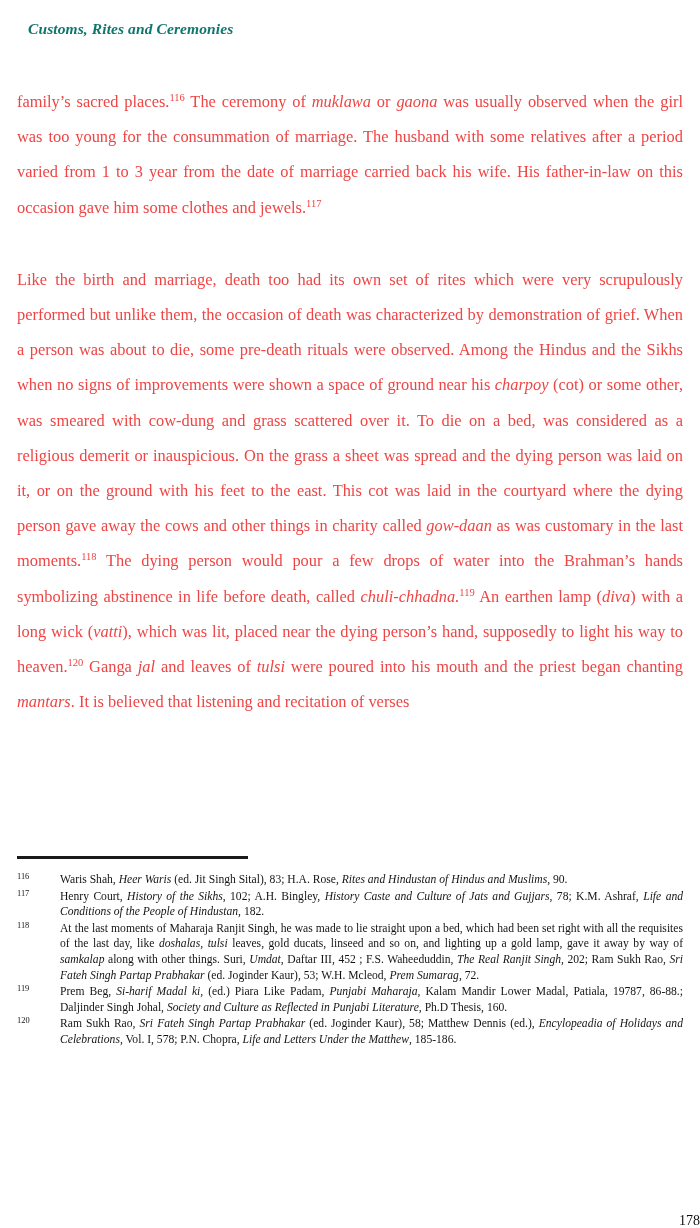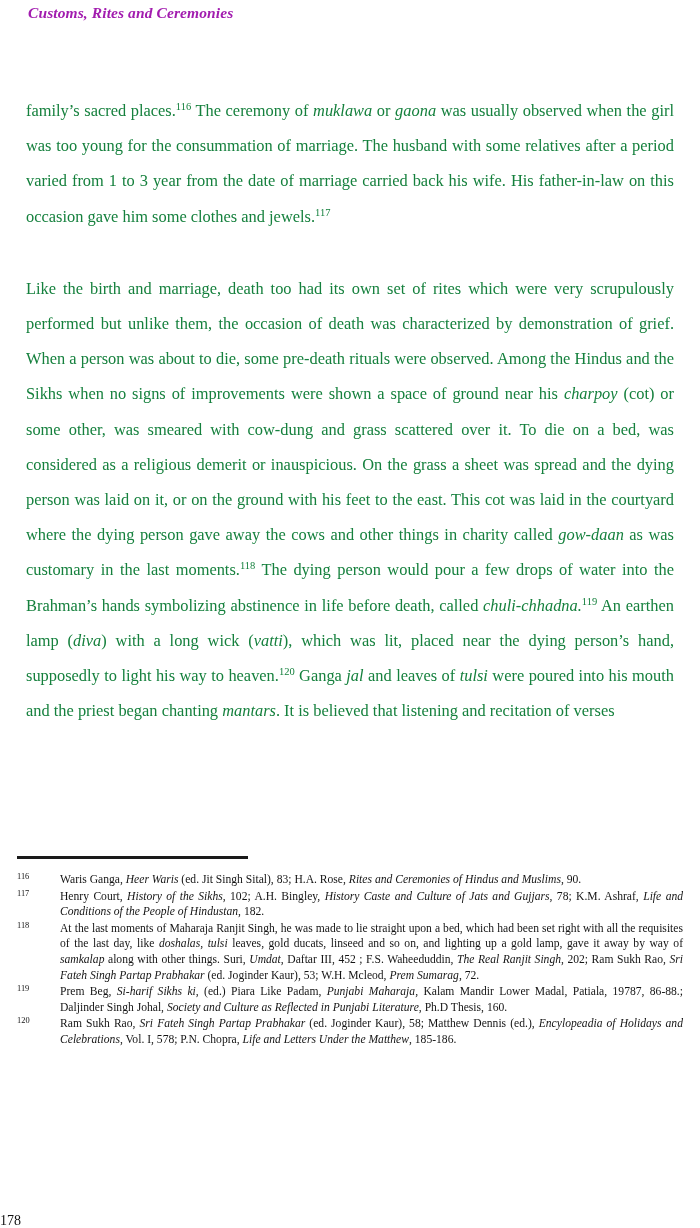--- a/index.html
+++ b/index.html
@@ -21,43 +21,43 @@
     position: absolute;
     inset: 0;
     width: 700px;
     height: 1228px;
   }
 
   
   .running-header {
     position: absolute;
     left: 28px;
-    top: 4px;
+    top: 20px;
     font-style: italic;
     font-weight: bold;
     font-size: 15.5px;
     letter-spacing: 0.1px;
-    color: #a21caf;
+    color: #0f766e;
     white-space: nowrap;
   }
 
   
   .body-block {
     position: absolute;
     left: 17px;
     top: 84px;
     width: 666px;
   }
   p.para {
-    margin: 9px;
+    margin: 0;
     text-align: justify;
     text-justify: inter-word;
     font-size: 16.4px;
     line-height: 35.2px;
-    color: #15803d;
+    color: #ef4444;
   }
   p.para.second {
     margin-top: 37px;
   }
   .it { font-style: italic; }
   sup.fn {
     font-size: 10.5px;
     vertical-align: super;
     line-height: 0;
     font-style: normal;
@@ -101,21 +101,21 @@
     color: #141414;
   }
   .footnote .fn-text { display: block; }
 
   
   .page-number {
     position: absolute;
     left: 0;
     top: 1213px;
     width: 700px;
-    text-align: left;
+    text-align: right;
     font-size: 14px;
     line-height: 16px;
     color: #111;
     overflow: hidden;
     height: 15px;
   }
 </style>
 </head>
 <body>
 
@@ -126,33 +126,33 @@
   <div class="body-block">
     <p class="para first"><span>family’s sacred places.</span><sup class="fn">116</sup><span> The ceremony of </span><span class="it">muklawa</span><span> or </span><span class="it">gaona</span><span> was usually observed when the girl was too young for the consummation of marriage. The husband with some relatives after a period varied from 1 to 3 year from the date of marriage carried back his wife. His father-in-law on this occasion gave him some clothes and jewels.</span><sup class="fn">117</sup></p>
     <p class="para second"><span>Like the birth and marriage, death too had its own set of rites which were very scrupulously performed but unlike them, the occasion of death was characterized by demonstration of grief. When a person was about to die, some pre-death rituals were observed. Among the Hindus and the Sikhs when no signs of improvements were shown a space of ground near his </span><span class="it">charpoy</span><span> (cot) or some other, was smeared with cow-dung and grass scattered over it. To die on a bed, was considered as a religious demerit or inauspicious. On the grass a sheet was spread and the dying person was laid on it, or on the ground with his feet to the east. This cot was laid in the courtyard where the dying person gave away the cows and other things in charity called </span><span class="it">gow-daan</span><span> as was customary in the last moments.</span><sup class="fn">118</sup><span> The dying person would pour a few drops of water into the Brahman’s hands symbolizing abstinence in life before death, called </span><span class="it">chuli-chhadna.</span><sup class="fn">119</sup><span> An earthen lamp (</span><span class="it">diva</span><span>) with a long wick (</span><span class="it">vatti</span><span>), which was lit, placed near the dying person’s hand, supposedly to light his way to heaven.</span><sup class="fn">120</sup><span> Ganga </span><span class="it">jal</span><span> and leaves of </span><span class="it">tulsi</span><span> were poured into his mouth and the priest began chanting </span><span class="it">mantars</span><span>. It is believed that listening and recitation of verses</span></p>
   </div>
 
   <div class="fn-rule"></div>
 
   <div class="footnotes">
     <div class="footnote">
       <span class="fn-num">116</span>
-      <span class="fn-text"><span>Waris Ganga, </span><span class="it">Heer Waris</span><span> (ed. Jit Singh Sital), 83; H.A. Rose, </span><span class="it">Rites and Ceremonies of Hindus and Muslims</span><span>, 90.</span></span>
+      <span class="fn-text"><span>Waris Shah, </span><span class="it">Heer Waris</span><span> (ed. Jit Singh Sital), 83; H.A. Rose, </span><span class="it">Rites and Hindustan of Hindus and Muslims</span><span>, 90.</span></span>
     </div>
     <div class="footnote">
       <span class="fn-num">117</span>
       <span class="fn-text"><span>Henry Court, </span><span class="it">History of the Sikhs</span><span>, 102; A.H. Bingley, </span><span class="it">History Caste and Culture of Jats and Gujjars</span><span>, 78; K.M. Ashraf, </span><span class="it">Life and Conditions of the People of Hindustan</span><span>, 182.</span></span>
     </div>
     <div class="footnote">
       <span class="fn-num">118</span>
       <span class="fn-text"><span>At the last moments of Maharaja Ranjit Singh, he was made to lie straight upon a bed, which had been set right with all the requisites of the last day, like </span><span class="it">doshalas</span><span>, </span><span class="it">tulsi</span><span> leaves, gold ducats, linseed and so on, and lighting up a gold lamp, gave it away by way of </span><span class="it">samkalap</span><span> along with other things. Suri, </span><span class="it">Umdat</span><span>, Daftar III, 452 ; F.S. Waheeduddin, </span><span class="it">The Real Ranjit Singh</span><span>, 202; Ram Sukh Rao, </span><span class="it">Sri Fateh Singh Partap Prabhakar</span><span> (ed. Joginder Kaur), 53; W.H. Mcleod, </span><span class="it">Prem Sumarag</span><span>, 72.</span></span>
     </div>
     <div class="footnote">
       <span class="fn-num">119</span>
-      <span class="fn-text"><span>Prem Beg, </span><span class="it">Si-harif Sikhs ki</span><span>, (ed.) Piara Like Padam, </span><span class="it">Punjabi Maharaja</span><span>, Kalam Mandir Lower Madal, Patiala, 19787, 86-88.; Daljinder Singh Johal, </span><span class="it">Society and Culture as Reflected in Punjabi Literature</span><span>, Ph.D Thesis, 160.</span></span>
+      <span class="fn-text"><span>Prem Beg, </span><span class="it">Si-harif Madal ki</span><span>, (ed.) Piara Like Padam, </span><span class="it">Punjabi Maharaja</span><span>, Kalam Mandir Lower Madal, Patiala, 19787, 86-88.; Daljinder Singh Johal, </span><span class="it">Society and Culture as Reflected in Punjabi Literature</span><span>, Ph.D Thesis, 160.</span></span>
     </div>
     <div class="footnote">
       <span class="fn-num">120</span>
       <span class="fn-text"><span>Ram Sukh Rao, </span><span class="it">Sri Fateh Singh Partap Prabhakar</span><span> (ed. Joginder Kaur), 58; Matthew Dennis (ed.), </span><span class="it">Encylopeadia of Holidays and Celebrations</span><span>, Vol. I, 578; P.N. Chopra, </span><span class="it">Life and Letters Under the Matthew</span><span>, 185-186.</span></span>
     </div>
   </div>
 
   <div class="page-number">178</div>
 
 </div>

